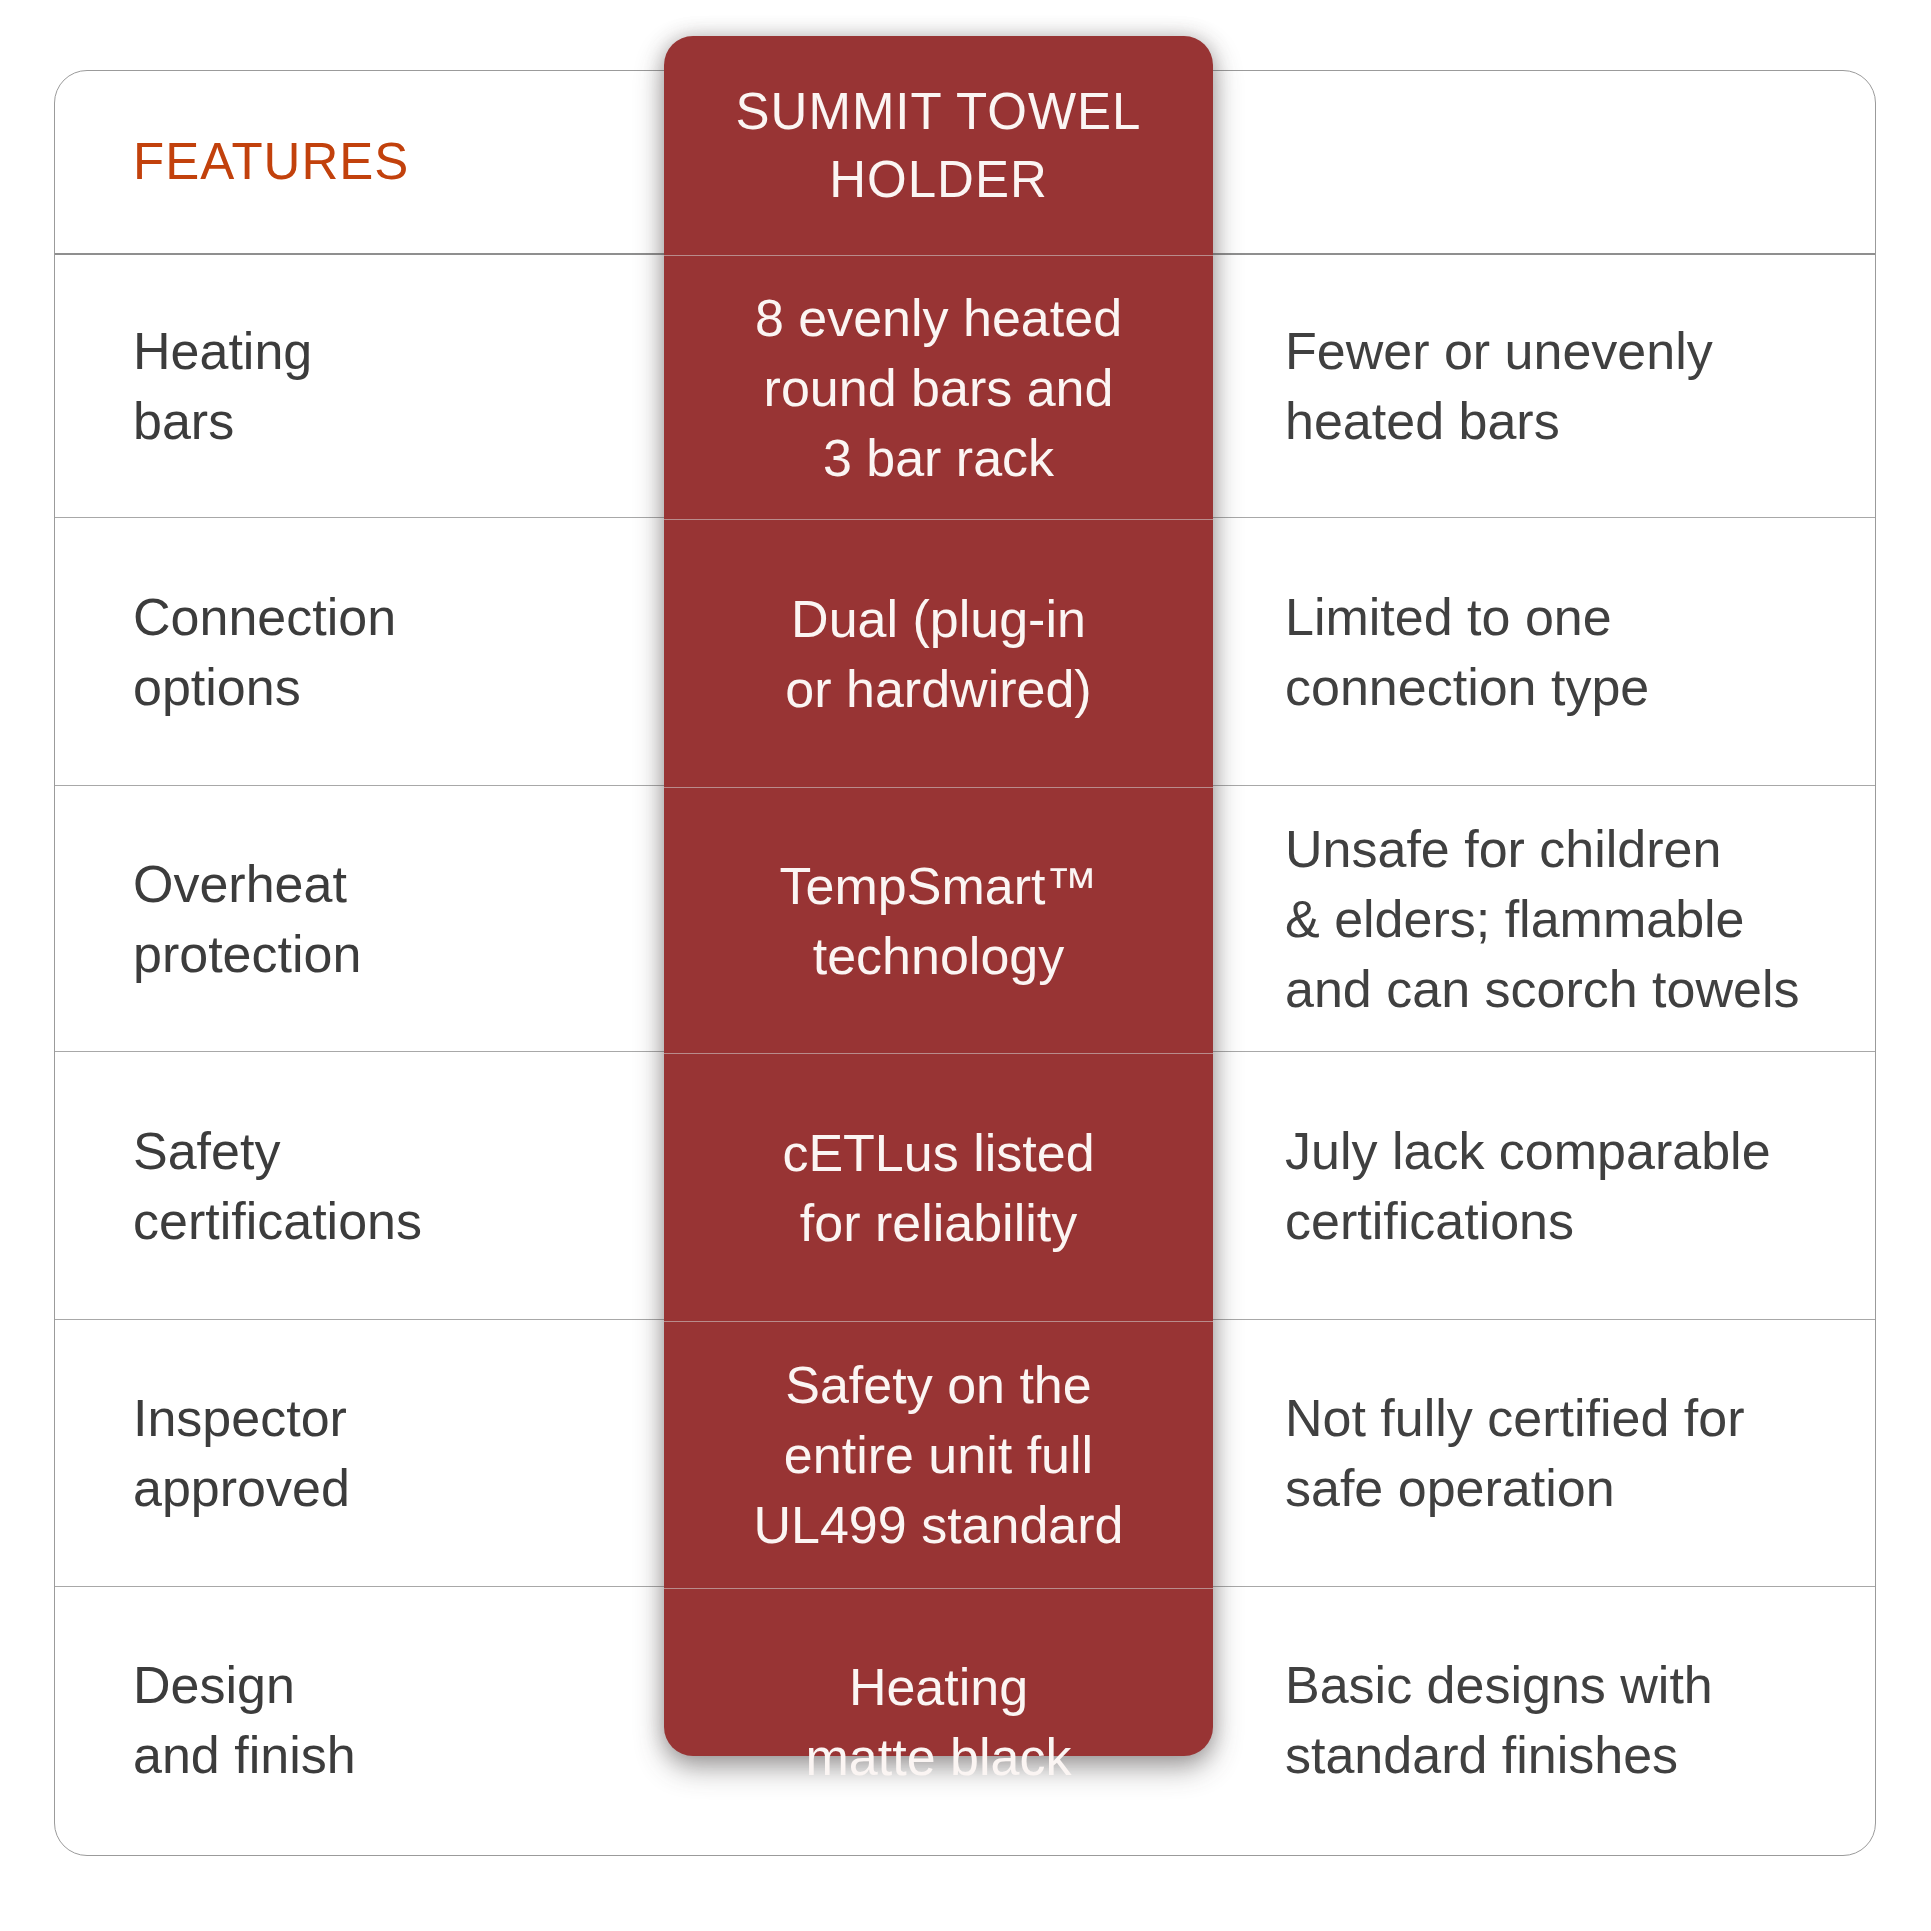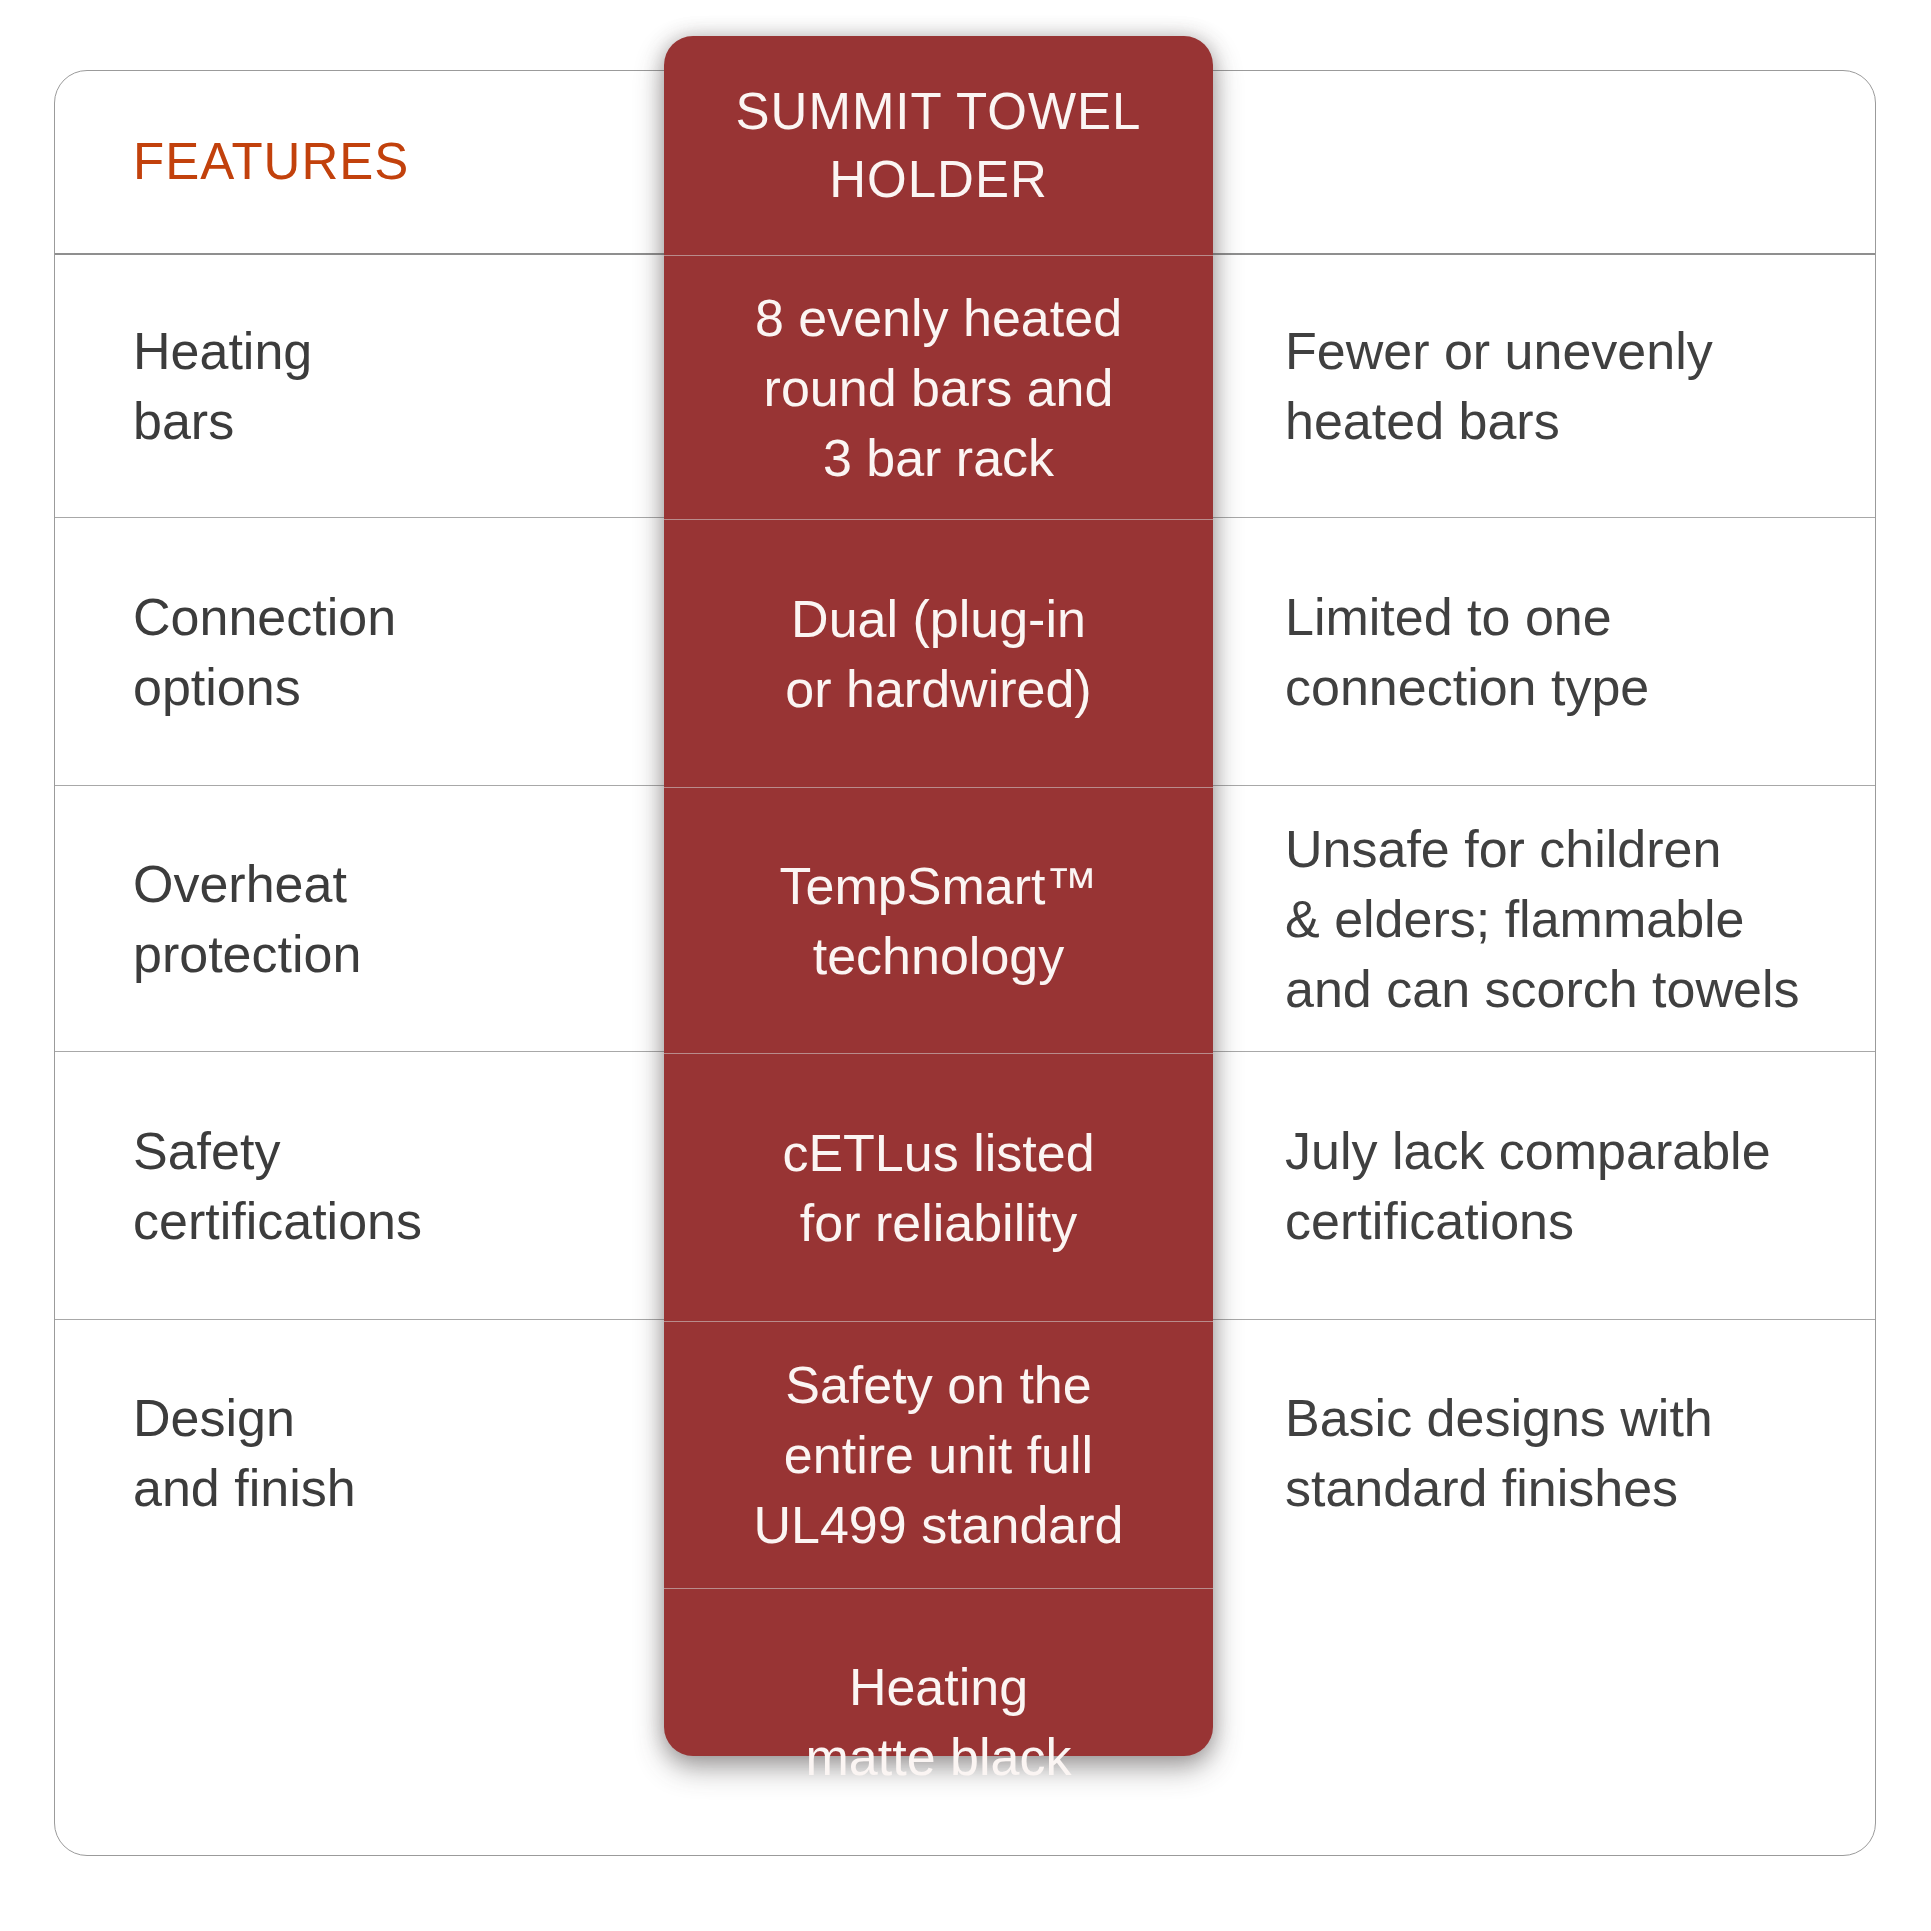--- a/index.html
+++ b/index.html
@@ -107,20 +107,26 @@
 and can scorch towels</div>
     </div>
 
     <div class="trow body">
       <div class="cell-feature">Safety
 certifications</div>
       <div class="cell-competitor">July lack comparable
 certifications</div>
     </div>
 
+    <div class="trow body">
+      <div class="cell-feature">Inspector
+approved</div>
+      <div class="cell-competitor">Not fully certified for
+safe operation</div>
+    </div>
 
     <div class="trow body">
       <div class="cell-feature">Design
 and finish</div>
       <div class="cell-competitor">Basic designs with
 standard finishes</div>
     </div>
 
   </div>
 

